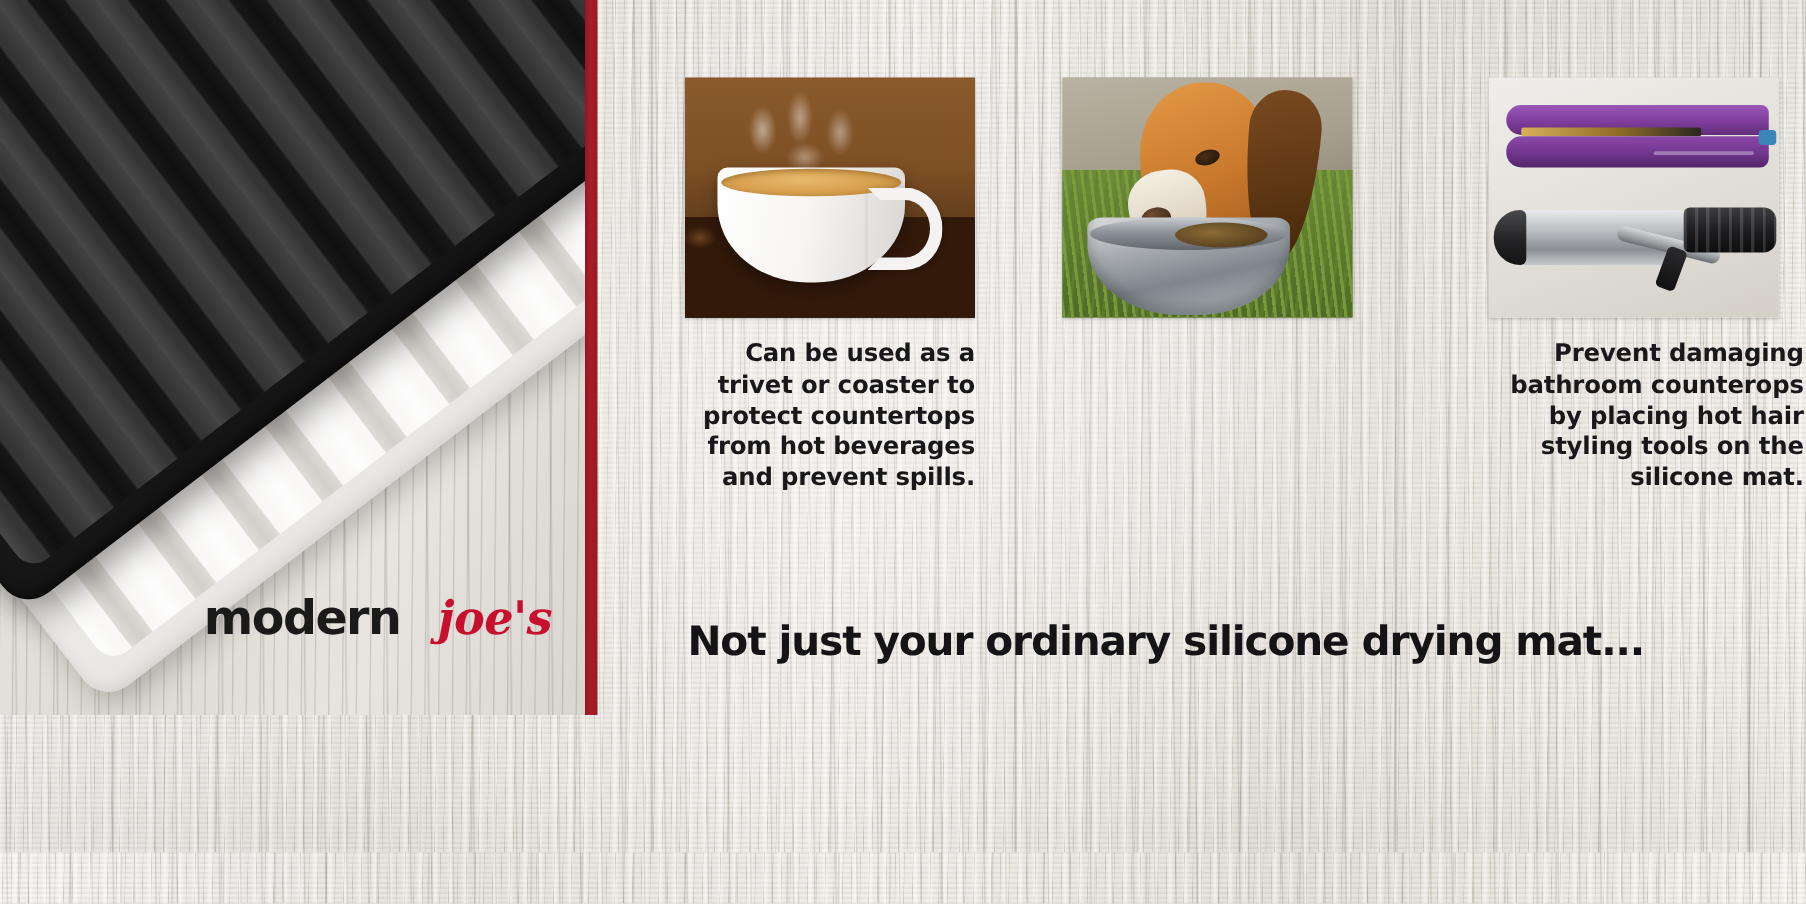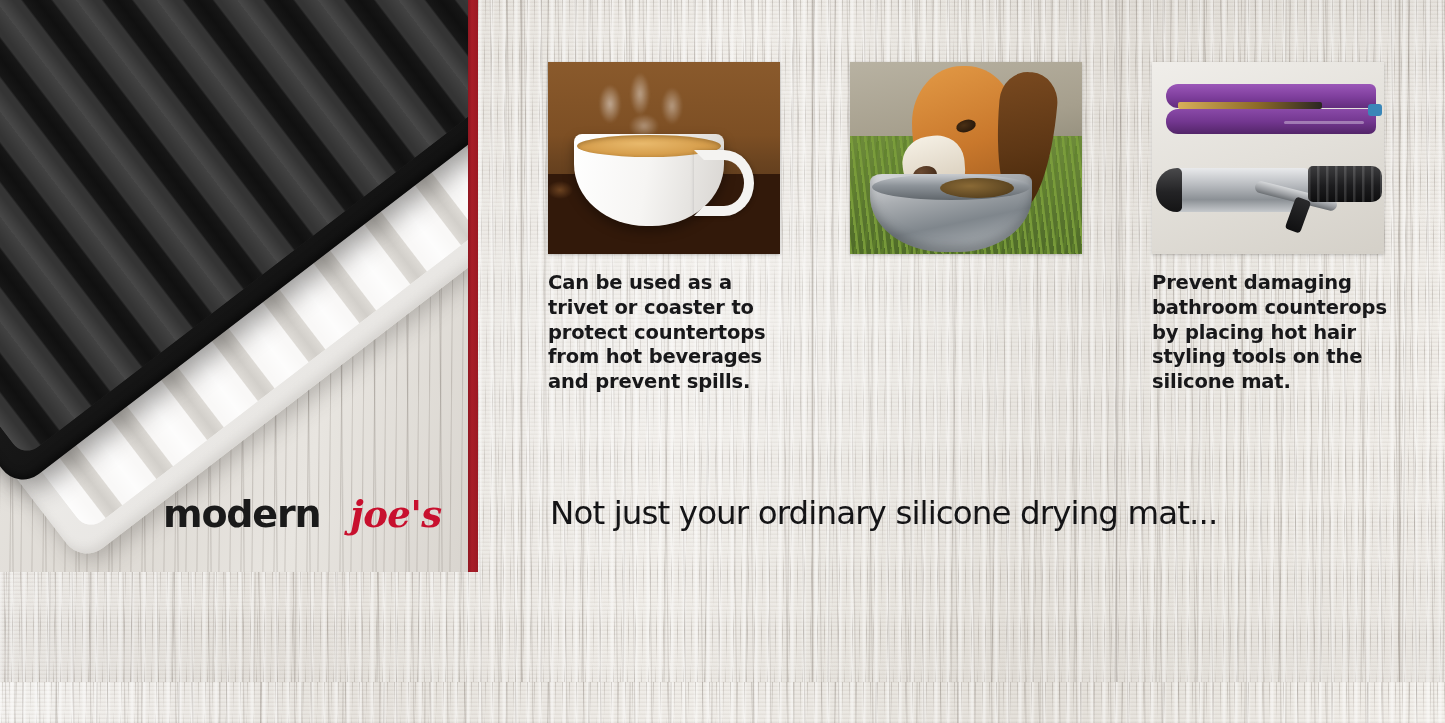--- a/index.html
+++ b/index.html
@@ -10,20 +10,21 @@
   body {
     font-family: "Liberation Sans", sans-serif;
   }
 
   #banner-root {
     position: relative;
     width: 1445px;
     height: 723px;
     overflow: hidden;
     background: #86efac;
+    text-align: right;
   }
 
   
   .wood {
     position: absolute;
     inset: 0;
     background-color: #e9e6e1;
     background-image:
       repeating-linear-gradient(91deg,
         rgba(150,142,134,0.00) 0px,
@@ -227,20 +228,21 @@
     width: 868px;
     display: flex;
     gap: 0;
   }
   .feature-col {
     width: 232px;
     margin-right: 70px;
   }
   .feature-col:last-child {
     margin-right: 0;
+    margin-left: 39px;
   }
   .feature-photo {
     width: 232px;
     height: 192px;
     overflow: hidden;
     position: relative;
     box-shadow: 0 1px 3px rgba(0,0,0,0.22);
   }
   .feature-caption {
     margin-top: 17px;
@@ -549,21 +551,21 @@
       rgba(255,255,255,0.14) 0px,
       rgba(255,255,255,0.14) 2px,
       rgba(0,0,0,0.00) 3px,
       rgba(0,0,0,0.00) 9px);
   }
 
   
   .logo {
     position: absolute;
     left: 163px;
-    top: 492px;
+    top: 472px;
     display: flex;
     align-items: baseline;
   }
   .logo-modern {
     font-family: "DejaVu Sans", sans-serif;
     font-weight: bold;
     font-size: 38px;
     color: #1a1a1a;
     letter-spacing: -1.2px;
   }
@@ -577,21 +579,21 @@
     letter-spacing: -0.5px;
     padding-left: 32px;
   }
 
   
   .tagline {
     position: absolute;
     left: 550px;
     top: 494px;
     font-family: "DejaVu Sans", sans-serif;
-    font-weight: normal;
+    font-weight: bold;
     font-size: 32.5px;
     color: #141416;
     letter-spacing: -0.9px;
     white-space: nowrap;
   }
 
   
   .banner-bottom {
     position: absolute;
     left: 0;

